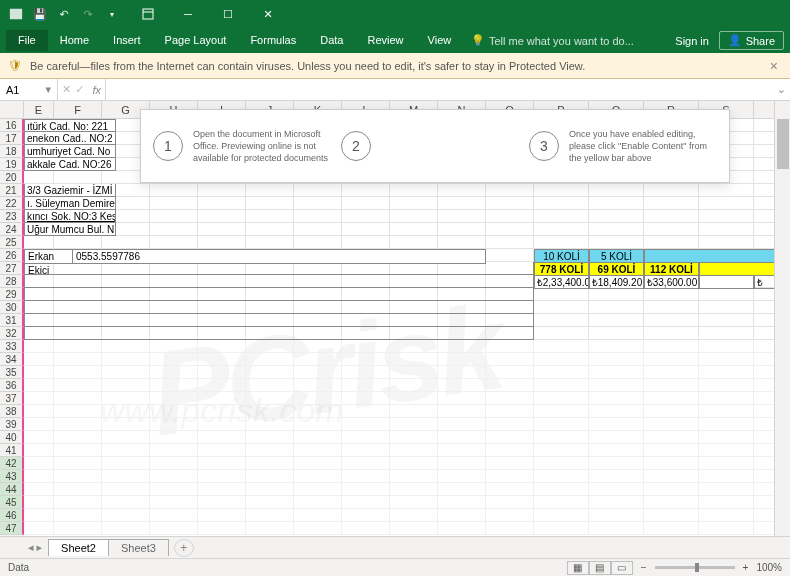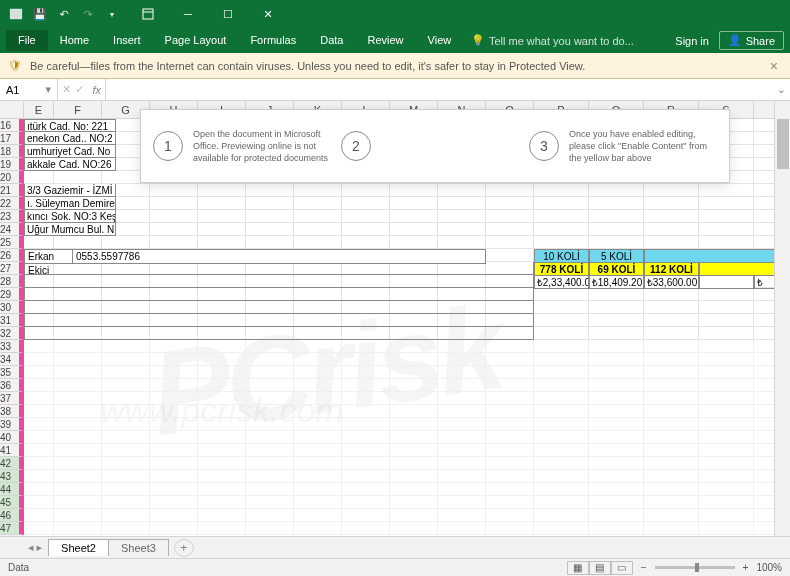--- a/index.html
+++ b/index.html
@@ -24,21 +24,21 @@
 .pv-close{margin-left:auto;cursor:pointer;color:#888;font-size:14px;padding:0 4px}
 .fnrow{height:22px;border-bottom:1px solid #d4d4d4;display:flex;align-items:center}
 .namebox{width:58px;border-right:1px solid #d4d4d4;height:100%;display:flex;align-items:center;padding:0 6px;font-size:11px}
 .namebox .dd{margin-left:auto;color:#888}
 .fxbtns{display:flex;gap:4px;padding:0 4px;color:#bbb;font-size:11px}
 .fxlbl{font-style:italic;color:#888;padding:0 4px}
 .grid-area{position:relative;height:443px;overflow:hidden;background:#fff}
 .colhdr{position:absolute;top:0;left:24px;right:0;height:18px;display:flex;background:#f3f2f1;border-bottom:1px solid #d4d4d4}
 .ch{border-right:1px solid #d4d4d4;text-align:center;font-size:11px;color:#444;line-height:18px;flex-shrink:0}
 .rowhdr{position:absolute;top:18px;left:0;width:24px;bottom:0;background:#f3f2f1}
-.rh{height:13px;border-bottom:1px solid #d4d4d4;border-right:5px solid #ec4899;text-align:left;font-size:10px;color:#444;line-height:13px}
+.rh{height:13px;border-bottom:1px solid #d4d4d4;border-right:2px solid #ec4899;text-align:center;font-size:10px;color:#444;line-height:13px}
 .corner{position:absolute;top:0;left:0;width:24px;height:18px;background:#f3f2f1;border-right:1px solid #d4d4d4;border-bottom:1px solid #d4d4d4}
 .cells{position:absolute;top:18px;left:24px;right:0;bottom:0}
 .cell{position:absolute;border-right:1px solid #e3e3e3;border-bottom:1px solid #e3e3e3;font-size:10px;padding:0 2px;overflow:hidden;white-space:nowrap;line-height:13px}
 .overlay{position:absolute;top:8px;left:140px;width:590px;height:74px;background:#fff;border:1px solid #ccc;box-shadow:0 3px 12px rgba(0,0,0,.12);display:flex;align-items:center;padding:6px 12px}
 .step{display:flex;align-items:center;gap:10px;flex:1}
 .circ{width:30px;height:30px;border:1px solid #888;border-radius:50%;display:flex;align-items:center;justify-content:center;font-size:14px;color:#555;flex-shrink:0}
 .steptxt{font-size:9px;color:#666;line-height:1.35;padding-right:10px}
 .row26{position:absolute;border:1px solid #888;background:#fff;height:15px;display:flex}
 .r26cell{border-right:1px solid #888;padding:0 3px;font-size:10px;line-height:14px}
 .koli-hd{background:#6fd8ef;text-align:center;border:1px solid #888}
@@ -701,21 +701,21 @@
       <div class="cell" style="left: 565px; top: 403px; width: 55px; height: 13px; border-right: 1px solid rgb(240, 240, 240); border-bottom: 1px solid rgb(240, 240, 240);"></div>
       <div class="cell" style="left: 620px; top: 403px; width: 55px; height: 13px; border-right: 1px solid rgb(240, 240, 240); border-bottom: 1px solid rgb(240, 240, 240);"></div>
       <div class="cell" style="left: 675px; top: 403px; width: 55px; height: 13px; border-right: 1px solid rgb(240, 240, 240); border-bottom: 1px solid rgb(240, 240, 240);"></div>
       <div class="cell" style="left: 730px; top: 403px; width: 55px; height: 13px; border-right: 1px solid rgb(240, 240, 240); border-bottom: 1px solid rgb(240, 240, 240);"></div>
       <div class="cell" style="left: 0px; top: 0px; width: 92px; height: 13px; background: rgb(255, 255, 255); border: 1px solid rgb(136, 136, 136);">ıtürk Cad. No: 221 </div>
       <div class="cell" style="left: 0px; top: 13px; width: 92px; height: 13px; background: rgb(255, 255, 255); border-top: none; border-right: 1px solid rgb(136, 136, 136); border-bottom: 1px solid rgb(136, 136, 136); border-left: 1px solid rgb(136, 136, 136); border-image: initial;">enekon Cad.. NO:2</div>
       <div class="cell" style="left: 0px; top: 26px; width: 92px; height: 13px; background: rgb(255, 255, 255); border-top: none; border-right: 1px solid rgb(136, 136, 136); border-bottom: 1px solid rgb(136, 136, 136); border-left: 1px solid rgb(136, 136, 136); border-image: initial;">umhuriyet Cad. No</div>
       <div class="cell" style="left: 0px; top: 39px; width: 92px; height: 13px; background: rgb(255, 255, 255); border-top: none; border-right: 1px solid rgb(136, 136, 136); border-bottom: 1px solid rgb(136, 136, 136); border-left: 1px solid rgb(136, 136, 136); border-image: initial;">akkale Cad. NO:26</div>
       <div class="cell" style="left: 0px; top: 65px; width: 92px; height: 13px; background: rgb(255, 255, 255); border-top: none; border-right: 1px solid rgb(136, 136, 136); border-bottom: 1px solid rgb(136, 136, 136); border-left: 1px solid rgb(136, 136, 136); border-image: initial;">3/3 Gaziemir - İZMİ</div>
       <div class="cell" style="left: 0px; top: 78px; width: 92px; height: 13px; background: rgb(255, 255, 255); border-top: none; border-right: 1px solid rgb(136, 136, 136); border-bottom: 1px solid rgb(136, 136, 136); border-left: 1px solid rgb(136, 136, 136); border-image: initial;">ı. Süleyman Demire</div>
-      <div class="cell" style="left: 0px; top: 91px; width: 92px; height: 13px; background: rgb(255, 255, 255); border-top: none; border-right: 1px solid rgb(136, 136, 136); border-bottom: 1px solid rgb(136, 136, 136); border-left: 1px solid rgb(136, 136, 136); border-image: initial;">kıncı Sok. NO:3 Keş</div>
+      <div class="cell" style="left: 0px; top: 91px; width: 92px; height: 13px; background: rgb(255, 255, 255); border-top: none; border-right: 1px solid rgb(136, 136, 136); border-bottom: 1px solid rgb(136, 136, 136); border-left: 1px solid rgb(136, 136, 136); border-image: initial; text-decoration: underline;">kıncı Sok. NO:3 Keş</div>
       <div class="cell" style="left: 0px; top: 104px; width: 92px; height: 13px; background: rgb(255, 255, 255); border-top: none; border-right: 1px solid rgb(136, 136, 136); border-bottom: 1px solid rgb(136, 136, 136); border-left: 1px solid rgb(136, 136, 136); border-image: initial;">Uğur Mumcu Bul. N</div>
       <div style="position: absolute; left: 0px; top: 52px; width: 92px; height: 1px;"></div>
       <div class="row26" style="top: 130px; left: 0px; width: 462px;">
         <div class="r26cell" style="width:48px;">Erkan Ekici</div>
         <div class="r26cell" style="width:48px;text-align:center;border-right:none">0553.5597786</div>
       </div>
       <div class="cell koli-hd" style="left: 510px; top: 130px; width: 55px; height: 14px;">10 KOLİ</div>
       <div class="cell koli-hd" style="left: 565px; top: 130px; width: 55px; height: 14px;">5 KOLİ</div>
       <div class="cell koli-hd" style="left: 620px; top: 130px; width: 165px; height: 14px; background: rgb(111, 216, 239);"></div>
       <div class="cell koli-y" style="left: 510px; top: 143px; width: 55px; height: 14px;">778 KOLİ</div>

